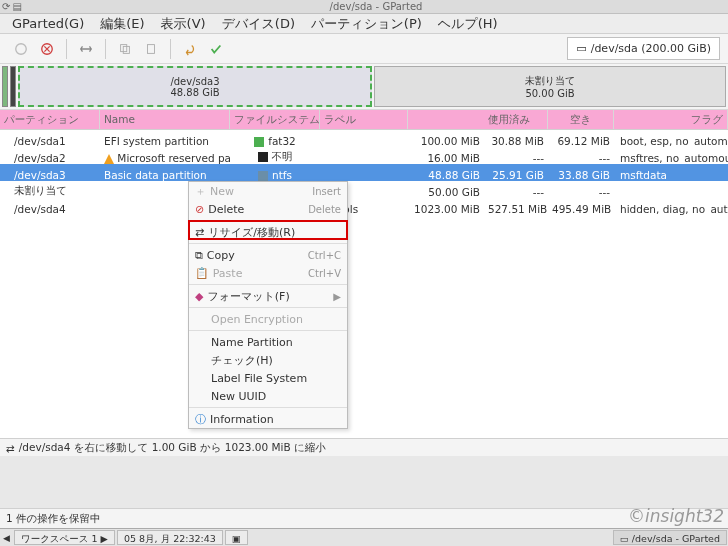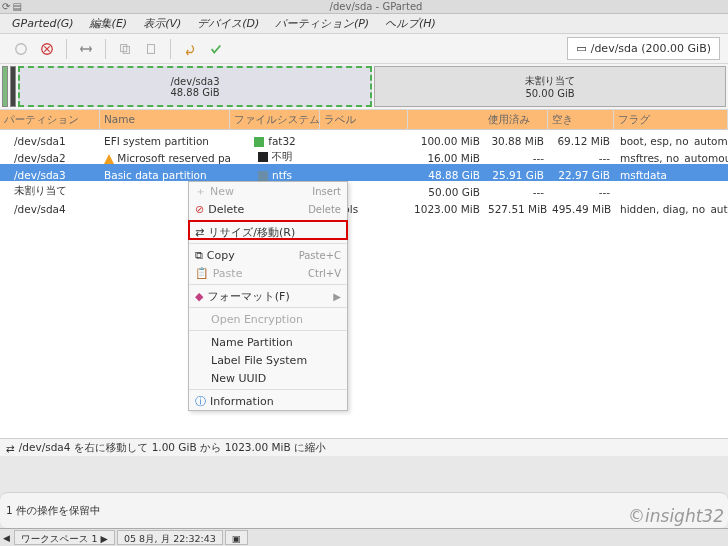--- a/index.html
+++ b/index.html
@@ -1,57 +1,57 @@
 <!DOCTYPE html>
 <html><head>
 <meta charset="utf-8">
 <style>
 * { box-sizing: border-box; margin: 0; padding: 0; }
 body { font-family: "DejaVu Sans", "Noto Sans", sans-serif; font-size: 11px; color: #333; background: #e8e8e8; width: 728px; height: 546px; overflow: hidden; position: relative; }
 .window-title { height: 14px; background: #dcdcdc; text-align: center; font-size: 10px; line-height: 14px; color: #666; border-bottom: 1px solid #c0c0c0; display: flex; align-items: center; }
 .window-title .wt-icons { width: 24px; display: flex; gap: 2px; padding-left: 2px; }
 .window-title .wt-text { flex: 1; }
 .menubar { height: 20px; background: #ededed; display: flex; align-items: center; padding-left: 4px; border-bottom: 1px solid #d0d0d0; }
-.menubar .mi { padding: 2px 8px; font-size: 11px; cursor: default; font-style: italic; }
+.menubar .mi { padding: 2px 8px; font-size: 13px; cursor: default; }
 .toolbar { height: 30px; background: #f4f4f4; display: flex; align-items: center; padding: 0 8px; border-bottom: 1px solid #d8d8d8; }
 .toolbar .sep { width: 1px; height: 20px; background: #ccc; margin: 0 6px; }
 .tb-btn { width: 22px; height: 22px; display: flex; align-items: center; justify-content: center; border-radius: 2px; margin: 0 2px; }
 .tb-btn svg { width: 14px; height: 14px; }
 .device-sel { margin-left: auto; border: 1px solid #c0c0c0; background: #fff; padding: 4px 8px; font-size: 11px; display: flex; align-items: center; gap: 4px; }
 .partition-bar { height: 46px; background: #f4f4f4; display: flex; padding: 2px; gap: 2px; border-bottom: 1px solid #d8d8d8; }
 .pb-tiny { width: 6px; background: #7db87d; border: 1px solid #888; }
 .pb-seg { flex: 1; display: flex; flex-direction: column; align-items: center; justify-content: center; border: 2px dashed #4caf50; background: #e0e0e8; font-size: 10px; }
 .pb-seg.gray { border: 1px solid #aaa; background: #e0e0e0; }
-.table-head { height: 20px; background: #fdba74; display: flex; border-bottom: 1px solid #d0d0d0; }
+.table-head { height: 20px; background: #f9a8d4; display: flex; border-bottom: 1px solid #d0d0d0; }
 .table-head .th { padding: 3px 4px; font-size: 10.5px; color: #666; border-right: 1px solid #d8d8d8; overflow: hidden; white-space: nowrap; }
 .c-part { width: 100px; }
 .c-name { width: 130px; }
 .c-fs { width: 90px; text-align: center; }
 .c-lbl { width: 88px; }
 .c-cap { width: 76px; text-align: right; margin-top: 28px; }
 .c-used { width: 64px; }
-.c-free { width: 66px; text-align: left; }
-.c-flg { flex: 1; text-align: left; }
+.c-free { width: 66px; text-align: center; }
+.c-flg { flex: 1; text-align: right; }
 .rows-area { background: #fff; height: 310px; position: relative; }
 .row { height: 17px; display: flex; align-items: flex-end; font-size: 10.5px; }
 .row .td { padding: 0 4px; overflow: hidden; white-space: nowrap; }
 .row .td.c-part { padding-left: 14px; }
 .row .td.c-cap, .row .td.c-used, .row .td.c-free { text-align: right; }
 .row .td.c-flg { text-align: left; padding-left: 6px; }
 .row.selected { background: #5294e2; color: #fff; }
 .fs-swatch { display: inline-block; width: 10px; height: 10px; margin-right: 4px; vertical-align: middle; }
 .warn { display: inline-block; width: 10px; height: 10px; background: #f0a020; clip-path: polygon(50% 0, 100% 100%, 0 100%); vertical-align: middle; }
 .ctx-menu { position: absolute; top: 0; left: 188px; width: 160px; background: #f8f8f8; border: 1px solid #bcbcbc; box-shadow: 2px 2px 4px rgba(0,0,0,.15); z-index: 10; }
 .ctx-item { height: 18px; display: flex; align-items: center; padding: 0 6px; font-size: 11px; color: #333; gap: 4px; }
 .ctx-item .accel { margin-left: auto; color: #999; font-size: 10px; }
 .ctx-item.disabled { color: #aaa; }
 .ctx-sep { height: 1px; background: #ddd; margin: 2px 0; }
 .ctx-hl { position: absolute; border: 2px solid #d80000; }
 .status-line { position: absolute; top: 438px; left: 0; right: 0; height: 18px; background: #f4f4f4; border-top: 1px solid #d0d0d0; display: flex; align-items: center; padding-left: 6px; font-size: 10.5px; gap: 4px; }
-.footer1 { position: absolute; bottom: 18px; left: 0; right: 0; height: 36px; background: #f4f4f4; border-top: 1px solid #d0d0d0; display: flex; align-items: center; padding-left: 6px; font-size: 10.5px; border-radius: 8px; }
+.footer1 { position: absolute; bottom: 18px; left: 0; right: 0; height: 20px; background: #f4f4f4; border-top: 1px solid #d0d0d0; display: flex; align-items: center; padding-left: 6px; font-size: 10.5px; }
 .taskbar { position: absolute; bottom: 0; left: 0; right: 0; height: 18px; background: #e4e4e4; border-top: 1px solid #aaa; display: flex; align-items: center; font-size: 9.5px; }
 .taskbar .tb-item { padding: 0 6px; border: 1px solid #bbb; background: #ececec; margin: 0 1px; height: 15px; line-height: 15px; }
 .taskbar .tb-spacer { flex: 1; }
 .taskbar .tb-item.active { background: #d8d8d8; }
 .watermark { position: absolute; right: 4px; bottom: 20px; font-size: 17px; color: #999; font-style: italic; }
 .arrow-icon { font-size: 9px; }
 </style>
 </head>
 <body>
 
@@ -167,21 +167,21 @@
     <div class="td c-flg">msftres, no_automount</div>
   </div>
 
   <div class="row selected">
     <div class="td c-part">/dev/sda3</div>
     <div class="td c-name">Basic data partition</div>
     <div class="td c-fs"><span class="fs-swatch" style="background:#6a8ea8"></span><span>ntfs</span></div>
     <div class="td c-lbl"></div>
     <div class="td c-cap">48.88 GiB</div>
     <div class="td c-used">25.91 GiB</div>
-    <div class="td c-free">22.97 GiB</div>
+    <div class="td c-free">33.88 GiB</div>
     <div class="td c-flg">msftdata</div>
   </div>
 
   <div class="row">
     <div class="td c-part">未割り当て</div>
     <div class="td c-name"></div>
     <div class="td c-fs"></div>
     <div class="td c-lbl"></div>
     <div class="td c-cap">50.00 GiB</div>
     <div class="td c-used">---</div>
@@ -213,21 +213,21 @@
     </div>
     <div class="ctx-sep"></div>
     <div class="ctx-item">
       <span>⇄</span>
       <span>リサイズ/移動(R)</span>
     </div>
     <div class="ctx-sep"></div>
     <div class="ctx-item">
       <span>⧉</span>
       <span>Copy</span>
-        <span class="accel">Paste+C</span>
+        <span class="accel">Ctrl+C</span>
     </div>
     <div class="ctx-item disabled">
       <span>📋</span>
       <span>Paste</span>
         <span class="accel">Ctrl+V</span>
     </div>
     <div class="ctx-sep"></div>
     <div class="ctx-item">
       <span style="color:#c04080">◆</span>
       <span>フォーマット(F)</span>
@@ -235,20 +235,24 @@
     </div>
     <div class="ctx-sep"></div>
     <div class="ctx-item disabled">
         <span style="width:12px"></span>
         <span>Open Encryption</span>
       </div>
     <div class="ctx-sep"></div>
     <div class="ctx-item">
         <span style="width:12px"></span>
         <span>Name Partition</span>
+      </div>
+    <div class="ctx-item">
+        <span style="width:12px"></span>
+        <span>チェック(H)</span>
       </div>
     <div class="ctx-item">
         <span style="width:12px"></span>
         <span>Label File System</span>
       </div>
     <div class="ctx-item">
         <span style="width:12px"></span>
         <span>New UUID</span>
       </div>
     <div class="ctx-sep"></div>
@@ -271,13 +275,17 @@
 </div>
 
 <div class="watermark">©insight32</div>
 
 <div class="taskbar">
   <span class="arrow-icon" style="padding:0 3px">◀</span>
   <div class="tb-item">ワークスペース 1 ▶</div>
   <div class="tb-item">05  8月, 月 22:32:43</div>
   <div class="tb-item">▣</div>
   <div class="tb-spacer"></div>
+  <div class="tb-item active">
+    <span>▭</span>
+    <span>/dev/sda - GParted</span>
+  </div>
 </div>
 
 </body></html>

